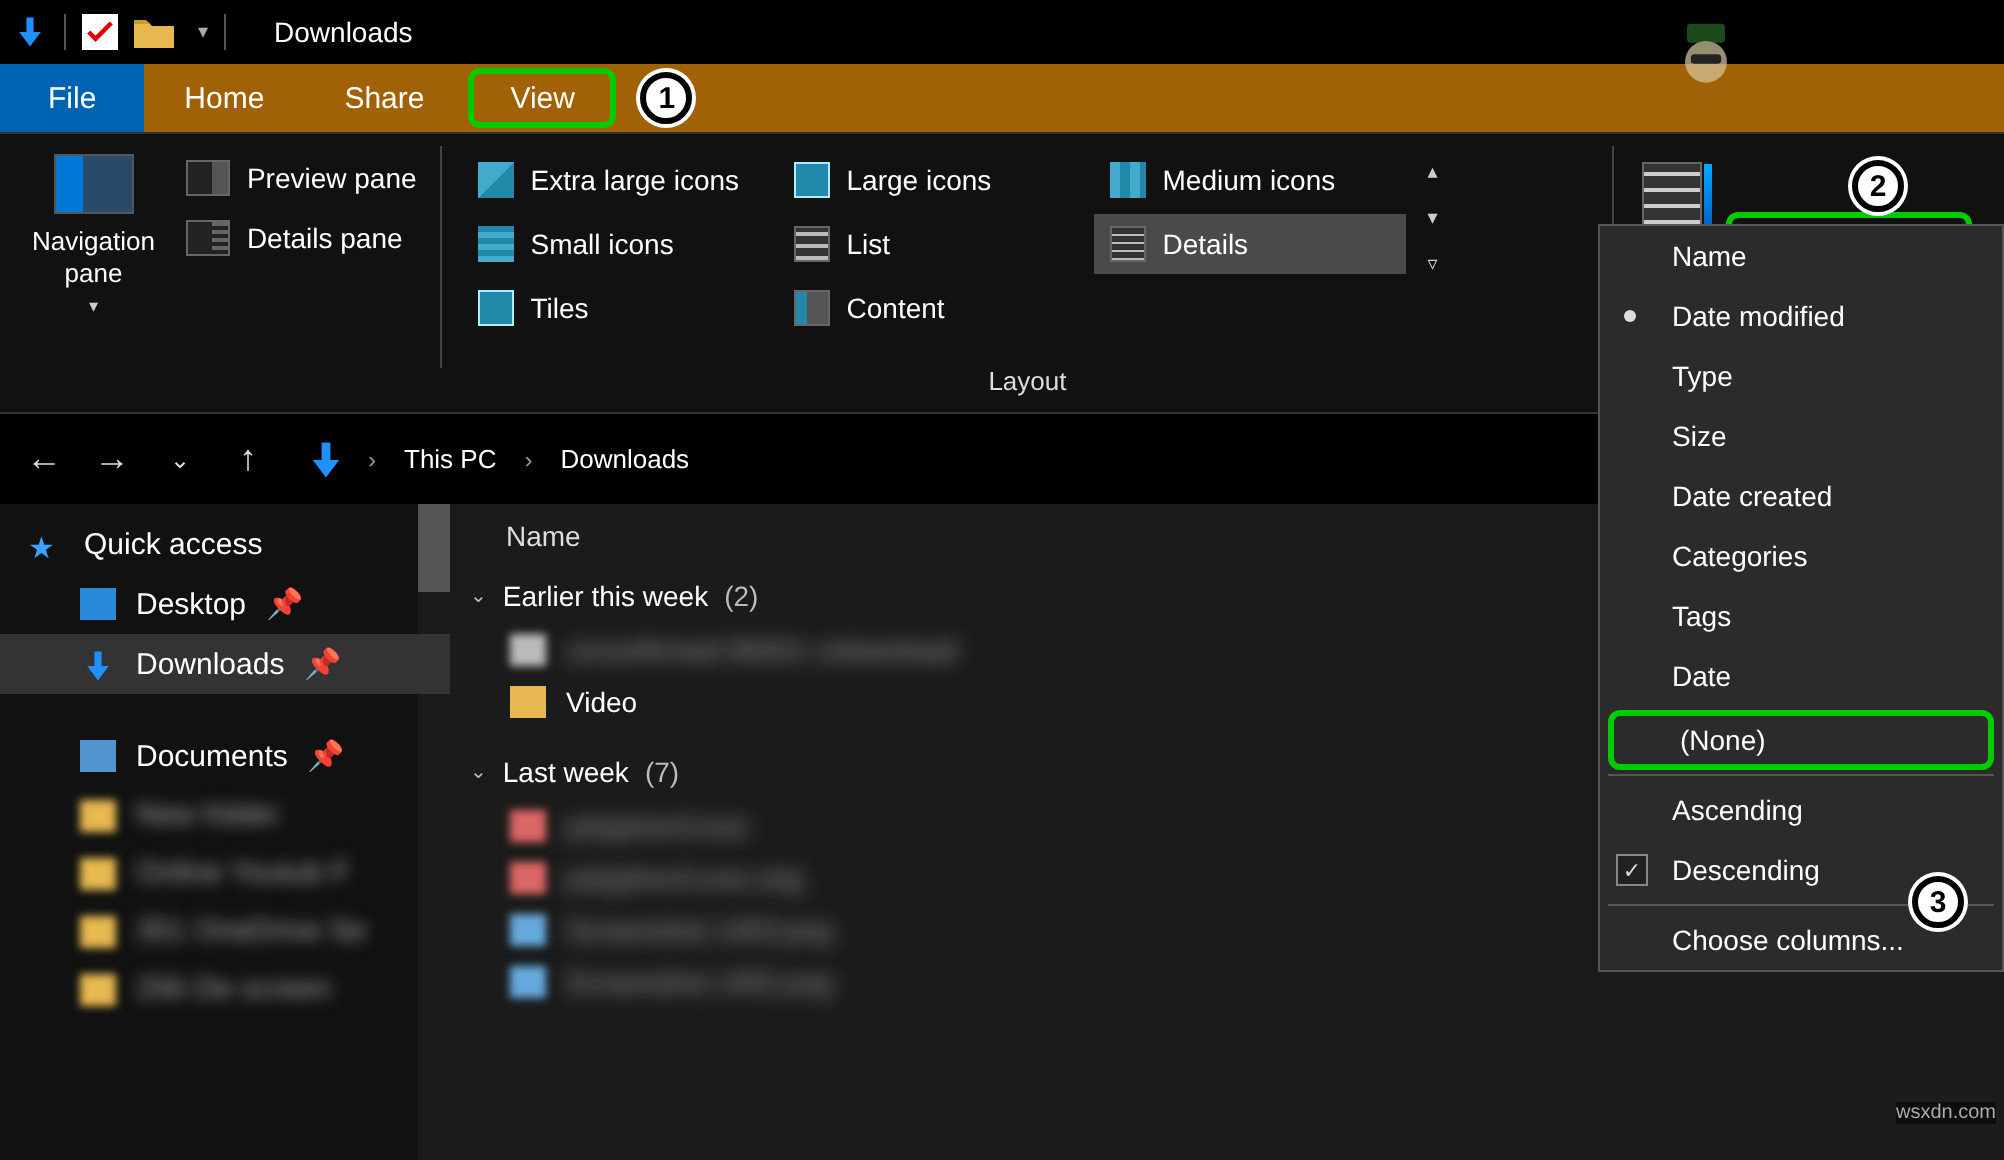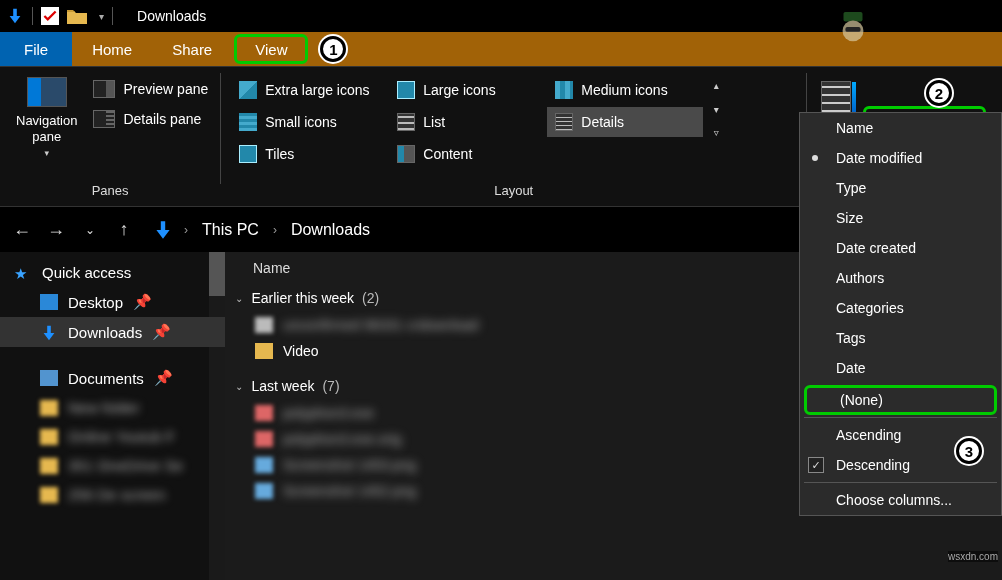--- a/index.html
+++ b/index.html
@@ -71,21 +71,21 @@
 .dropdown .dsep{height:1px;background:#555;margin:2px 4px;}
 .dropdown .ditem .radio{position:absolute;left:12px;width:6px;height:6px;border-radius:50%;background:#ddd;}
 .dropdown .ditem .checkmark{position:absolute;left:8px;width:16px;height:16px;border:1px solid #888;background:#222;display:flex;align-items:center;justify-content:center;font-size:11px;color:#ddd;}
 .dropdown .ditem.highlight{border:3px solid #00cc00;border-radius:6px;margin:2px 4px;padding:4px 10px 4px 33px;}
 
 
 .navbar{height:46px;background:#000;border-top:1px solid #333;display:flex;align-items:center;padding:0 8px;gap:6px;}
 .navbar .nbtn{width:28px;height:28px;display:flex;align-items:center;justify-content:center;color:#ddd;font-size:18px;cursor:pointer;}
 .navbar .addr{display:flex;align-items:center;gap:8px;padding-left:8px;}
 .navbar .dl-lg{width:22px;height:22px;}
-.navbar .seg{font-size:16px;padding:4px 4px;cursor:pointer;}
+.navbar .seg{font-size:13px;padding:4px 4px;cursor:pointer;}
 .navbar .segarrow{color:#999;font-size:12px;padding:0 2px;}
 
 
 .content{display:flex;height:calc(580px - 32px - 34px - 140px - 46px);}
 .sidebar{width:225px;background:#111;overflow:hidden;position:relative;}
 .sidebar .scrolltrack{position:absolute;right:0;top:0;bottom:0;width:16px;background:#1a1a1a;}
 .sidebar .scrollthumb{position:absolute;right:0;top:0;width:16px;height:44px;background:#555;}
 .sb-item{display:flex;align-items:center;gap:10px;padding:6px 12px 6px 22px;font-size:15px;cursor:pointer;position:relative;}
 .sb-item.selected{background:#333;}
 .sb-item.qa{padding-left:14px;}
@@ -164,21 +164,20 @@
         <div class="pane-item preview">
             <span class="picon"></span>
             <span>Preview pane</span>
           </div>
         <div class="pane-item details">
             <span class="picon"></span>
             <span>Details pane</span>
           </div>
       </div>
     </div>
-    <div class="footer">Panes</div>
   </div>
   <div class="vsep"></div>
 
   <div class="rgroup" style="flex:1;">
     <div style="display:flex;">
       <div class="layout-grid">
         <div class="layout-item">
             <span class="licon exl"></span>
             <span>Extra large icons</span>
           </div>
@@ -252,23 +251,20 @@
       <span>Date modified</span>
     </div>
   <div class="ditem">
       <span>Type</span>
     </div>
   <div class="ditem">
       <span>Size</span>
     </div>
   <div class="ditem">
       <span>Date created</span>
-    </div>
-  <div class="ditem">
-      <span>Authors</span>
     </div>
   <div class="ditem">
       <span>Categories</span>
     </div>
   <div class="ditem">
       <span>Tags</span>
     </div>
   <div class="ditem">
       <span>Date</span>
     </div>

